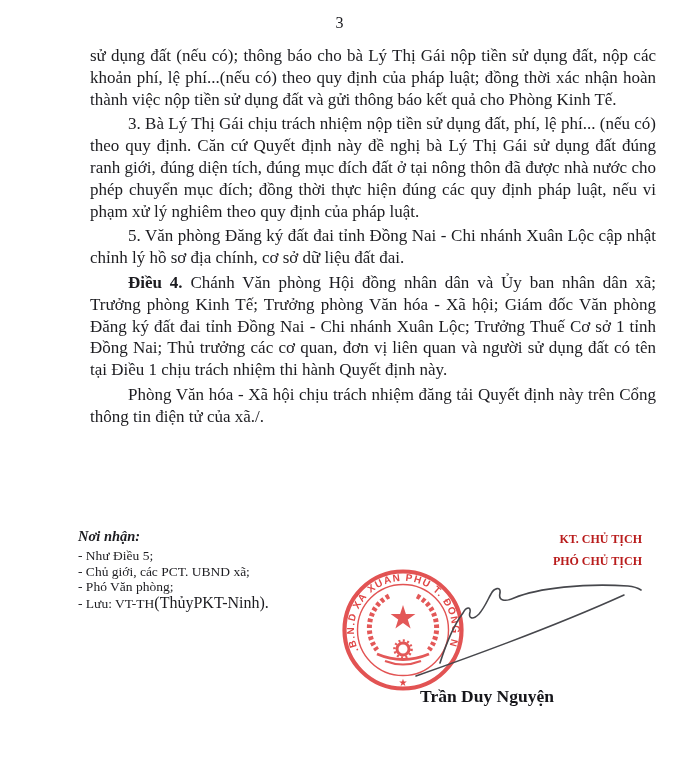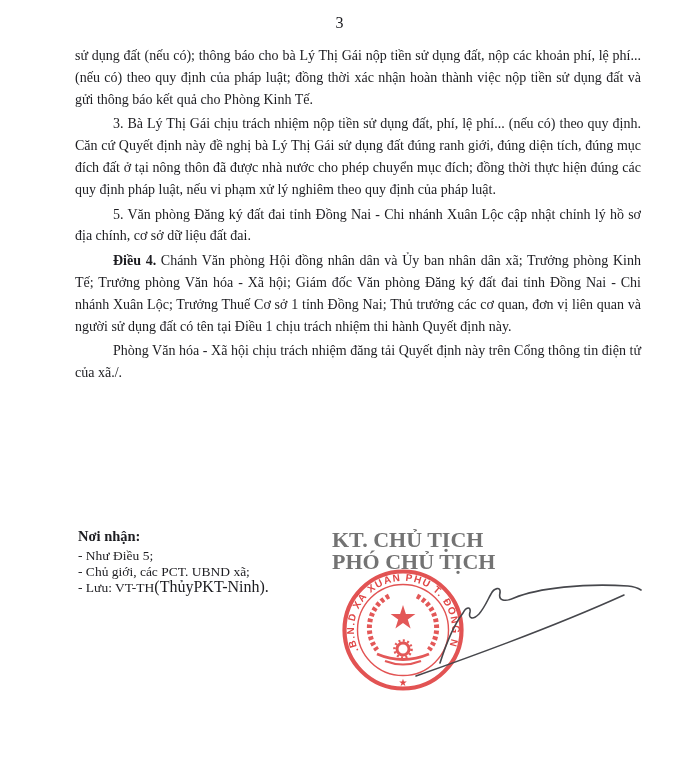--- a/index.html
+++ b/index.html
@@ -15,51 +15,52 @@
   }
   .page-number {
     position: absolute;
     top: 14px; left: 0;
     width: 100%;
     text-align: center;
     font-size: 16px;
   }
   .doc-body {
     position: absolute;
-    top: 45px; left: 75px;
+    top: 45px; left: 90px;
     width: 566px;
-    font-size: 14px;
+    font-size: 17px;
     line-height: 21.8px;
     text-align: justify;
   }
   .doc-body p { margin: 0 0 3px 0; }
   .doc-body p.indent { text-indent: 38px; }
   .lead { font-weight: bold; }
   .recipients {
     position: absolute;
     left: 78px; top: 529px;
     font-size: 13.5px;
     line-height: 15.8px;
     color: #1c1c20;
   }
   .recipients-title {
     font-weight: bold;
+    font-style: italic;
     font-size: 14.5px;
     margin-bottom: 3px;
   }
   .small-note { font-size: 16px; }
   .sign-title {
     position: absolute;
     left: 332px; top: 529px;
     width: 310px;
-    text-align: left;
+    text-align: right;
     font-weight: bold;
-    font-size: 22px;
+    font-size: 12px;
     line-height: 21.5px;
-    color: #737373;
+    color: #b91c1c;
   }
   .signer-name {
     position: absolute;
     left: 332px; top: 686px;
     width: 310px;
     text-align: center;
     font-weight: bold;
     font-size: 17.5px;
     color: #151519;
   }
@@ -87,20 +88,21 @@
     <p class="indent"><span>3. Bà Lý Thị Gái chịu trách nhiệm nộp tiền sử dụng đất, phí, lệ phí... (nếu có) theo quy định. Căn cứ Quyết định này đề nghị bà Lý Thị Gái sử dụng đất đúng ranh giới, đúng diện tích, đúng mục đích đất ở tại nông thôn đã được nhà nước cho phép chuyển mục đích; đồng thời thực hiện đúng các quy định pháp luật, nếu vi phạm xử lý nghiêm theo quy định của pháp luật.</span></p>
     <p class="indent"><span>5. Văn phòng Đăng ký đất đai tỉnh Đồng Nai - Chi nhánh Xuân Lộc cập nhật chỉnh lý hồ sơ địa chính, cơ sở dữ liệu đất đai.</span></p>
     <p class="indent"><span class="lead">Điều 4.</span><span> Chánh Văn phòng Hội đồng nhân dân và Ủy ban nhân dân xã; Trưởng phòng Kinh Tế; Trưởng phòng Văn hóa - Xã hội; Giám đốc Văn phòng Đăng ký đất đai tỉnh Đồng Nai - Chi nhánh Xuân Lộc; Trưởng Thuế Cơ sở 1 tỉnh Đồng Nai; Thủ trưởng các cơ quan, đơn vị liên quan và người sử dụng đất có tên tại Điều 1 chịu trách nhiệm thi hành Quyết định này.</span></p>
     <p class="indent"><span>Phòng Văn hóa - Xã hội chịu trách nhiệm đăng tải Quyết định này trên Cổng thông tin điện tử của xã./.</span></p>
   </div>
 
   <div class="recipients">
     <div class="recipients-title">Nơi nhận:</div>
     <div>- Như Điều 5;</div>
     <div>- Chủ giới, các PCT. UBND xã;</div>
+    <div>- Phó Văn phòng;</div>
     <div><span>- Lưu: VT-TH</span><span class="small-note">(ThủyPKT-Ninh).</span></div>
   </div>
 
   <div class="sign-title">
     <div>KT. CHỦ TỊCH</div>
     <div>PHÓ CHỦ TỊCH</div>
   </div>
 
   <svg class="seal-svg" viewBox="-70 -70 140 140" aria-hidden="true">
     <g stroke="#e04646" fill="none" opacity="0.93">
@@ -132,14 +134,15 @@
            C 136 87, 141 86, 140 92
            C 138 99, 143 100, 149 94
            C 155 87, 158 79, 161 74
            C 164 68, 171 66, 170 73
            C 168 81, 175 82, 184 78
            C 208 68, 255 63, 298 66
            C 304 66.5, 308 68, 311 70"></path>
     </g>
   </svg>
 
+  <div class="signer-name">Trần Duy Nguyện</div>
 
 </div>
 
 </body></html>

